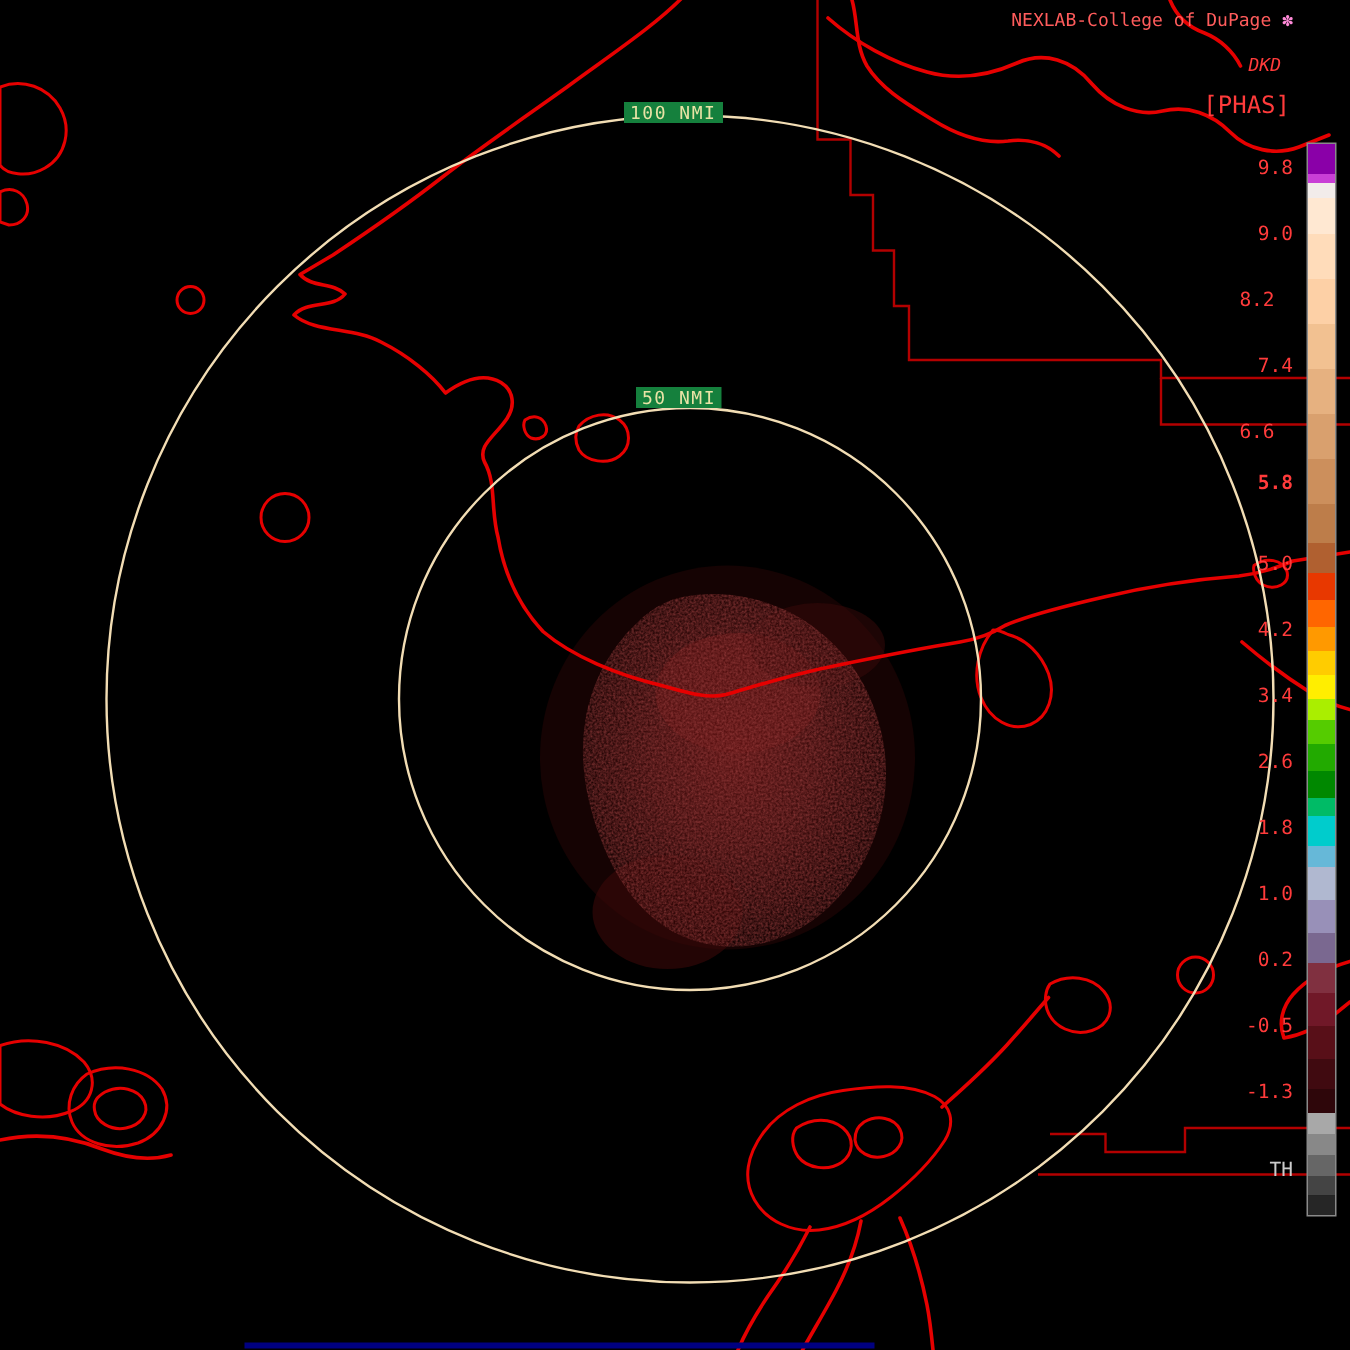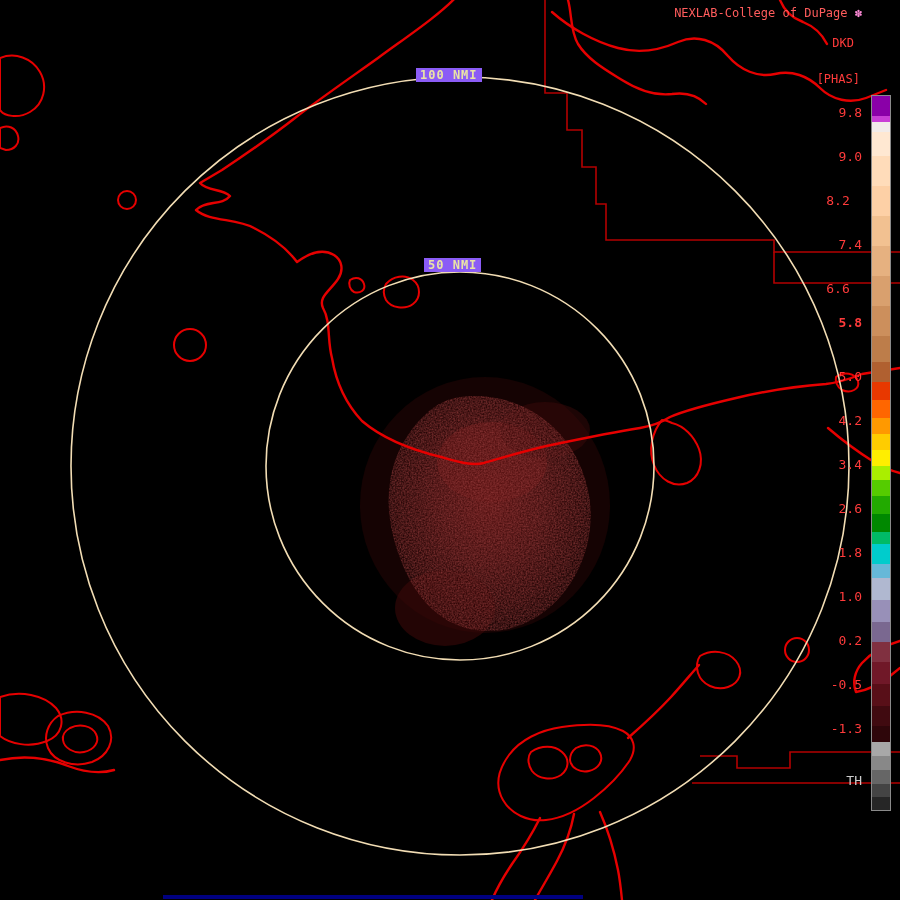--- a/index.html
+++ b/index.html
@@ -8,27 +8,27 @@
     background:var(--background,#000);
     font-family:"DejaVu Sans Mono", monospace;
   }
   #map-svg { position:absolute; left:0; top:0; }
   .map-line   { fill:none; stroke:var(--map-line,#e60000); stroke-width:2.4; stroke-linecap:round; stroke-linejoin:round; }
   .map-shape  { fill:none; stroke:var(--map-line,#e60000); stroke-width:2; stroke-linejoin:round; }
   .county-line{ fill:none; stroke:var(--county-line,#b30000); stroke-width:1.6; }
   .ring       { fill:none; stroke:var(--ring,#f2ddb4); stroke-width:1.6; }
 
   .ring-label {
-    position:absolute; color:var(--ring-label,#e9e3a6); background:#8b5cf6;
-    padding:0 4px; font-size:12px; font-weight:bold; letter-spacing:1px; white-space:nowrap;
+    position:absolute; color:var(--ring-label,#e9e3a6); background:#15803d;
+    padding:0 4px; font-size:12px; font-weight:normal; letter-spacing:1px; white-space:nowrap;
   }
   #title { position:absolute; top:6px; right:38px; color:var(--title-text,#ff5c5c); font-size:12px; white-space:nowrap; }
   #title .logo { color:#ff8ad8; font-size:12px; }
-  #product-code  { position:absolute; top:36px; right:46px; color:var(--scale-text,#ff3b3b); font-size:12px; }
-  #product-units { position:absolute; top:72px; right:40px; color:var(--scale-text,#ff3b3b); font-size:12px; }
+  #product-code  { position:absolute; top:36px; right:46px; color:var(--scale-text,#ff3b3b); font-size:12px;font-style:italic; }
+  #product-units { position:absolute; top:60px; right:40px; color:var(--scale-text,#ff3b3b); font-size:16px; }
 
   #colorbar {
     position:absolute; left:871px; top:95px; width:18px; height:714px;
     border:1px solid #8a8a8a; box-sizing:content-box;
   }
   .cb-seg { width:100%; }
   .scale-label {
     position:absolute; left:814px; width:48px; text-align:right;
     color:var(--scale-text,#ff3b3b); font-size:13px; line-height:15px;
   }

